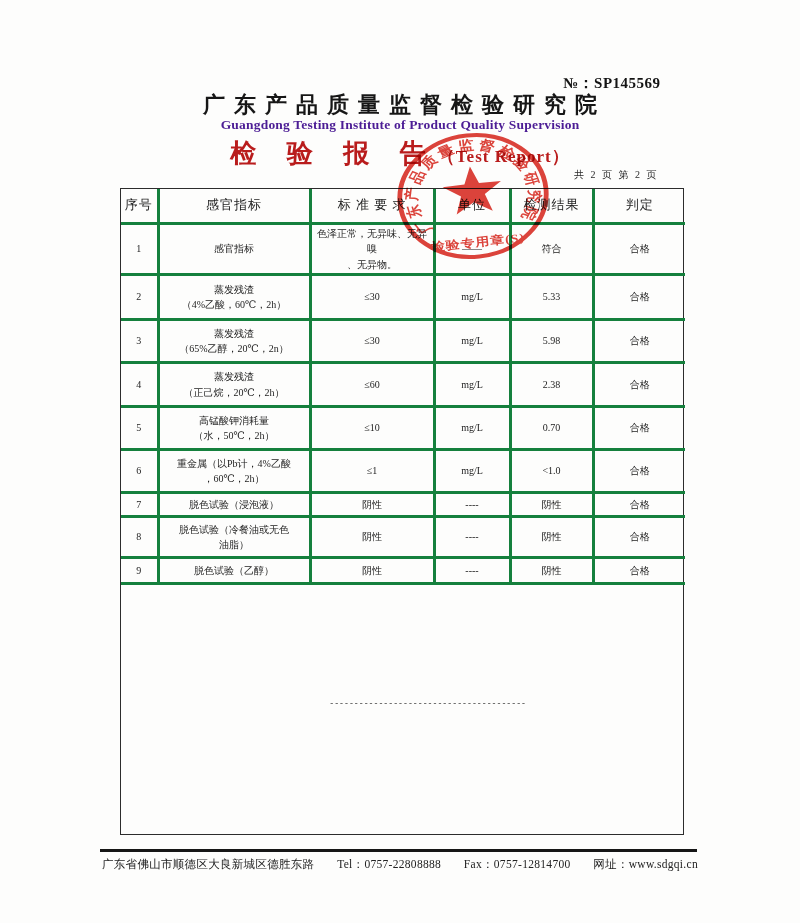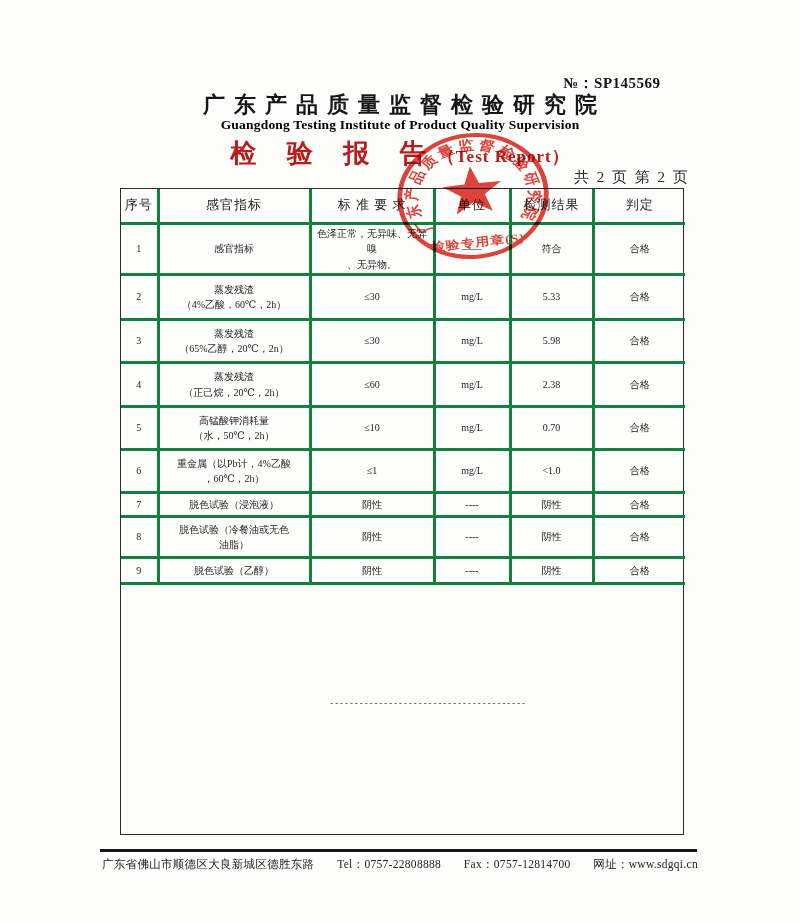--- a/index.html
+++ b/index.html
@@ -21,31 +21,31 @@
   .institute-cn{
     position:absolute;left:0;top:90px;width:800px;
     text-align:center;
     font-size:22px;font-weight:bold;letter-spacing:9px;text-indent:9px;
     color:#161616;margin:0;
   }
   .institute-en{
     position:absolute;left:0;top:117px;width:800px;
     text-align:center;
     font-size:13.5px;font-weight:bold;letter-spacing:.2px;
-    color:#000000;
+    color:#4c1d95;
   }
   .report-title{
     position:absolute;left:0;top:136px;width:800px;
     text-align:center;color:#b91c1c;
   }
   .report-title .cn{font-size:26px;font-weight:bold;letter-spacing:12px;}
   .report-title .en{font-size:17px;font-weight:bold;letter-spacing:1px;}
   .page-indicator{
     position:absolute;left:574px;top:168px;
-    font-size:15px;letter-spacing:2px;color:#2a2a2a;
+    font-size:10px;letter-spacing:2px;color:#2a2a2a;
   }
   
   .table-wrap{
     position:absolute;left:120px;top:188px;
     width:564px;height:647px;
     border:1.5px solid #2c2c2c;
     box-sizing:border-box;
     background:transparent;
   }
   table.report{

